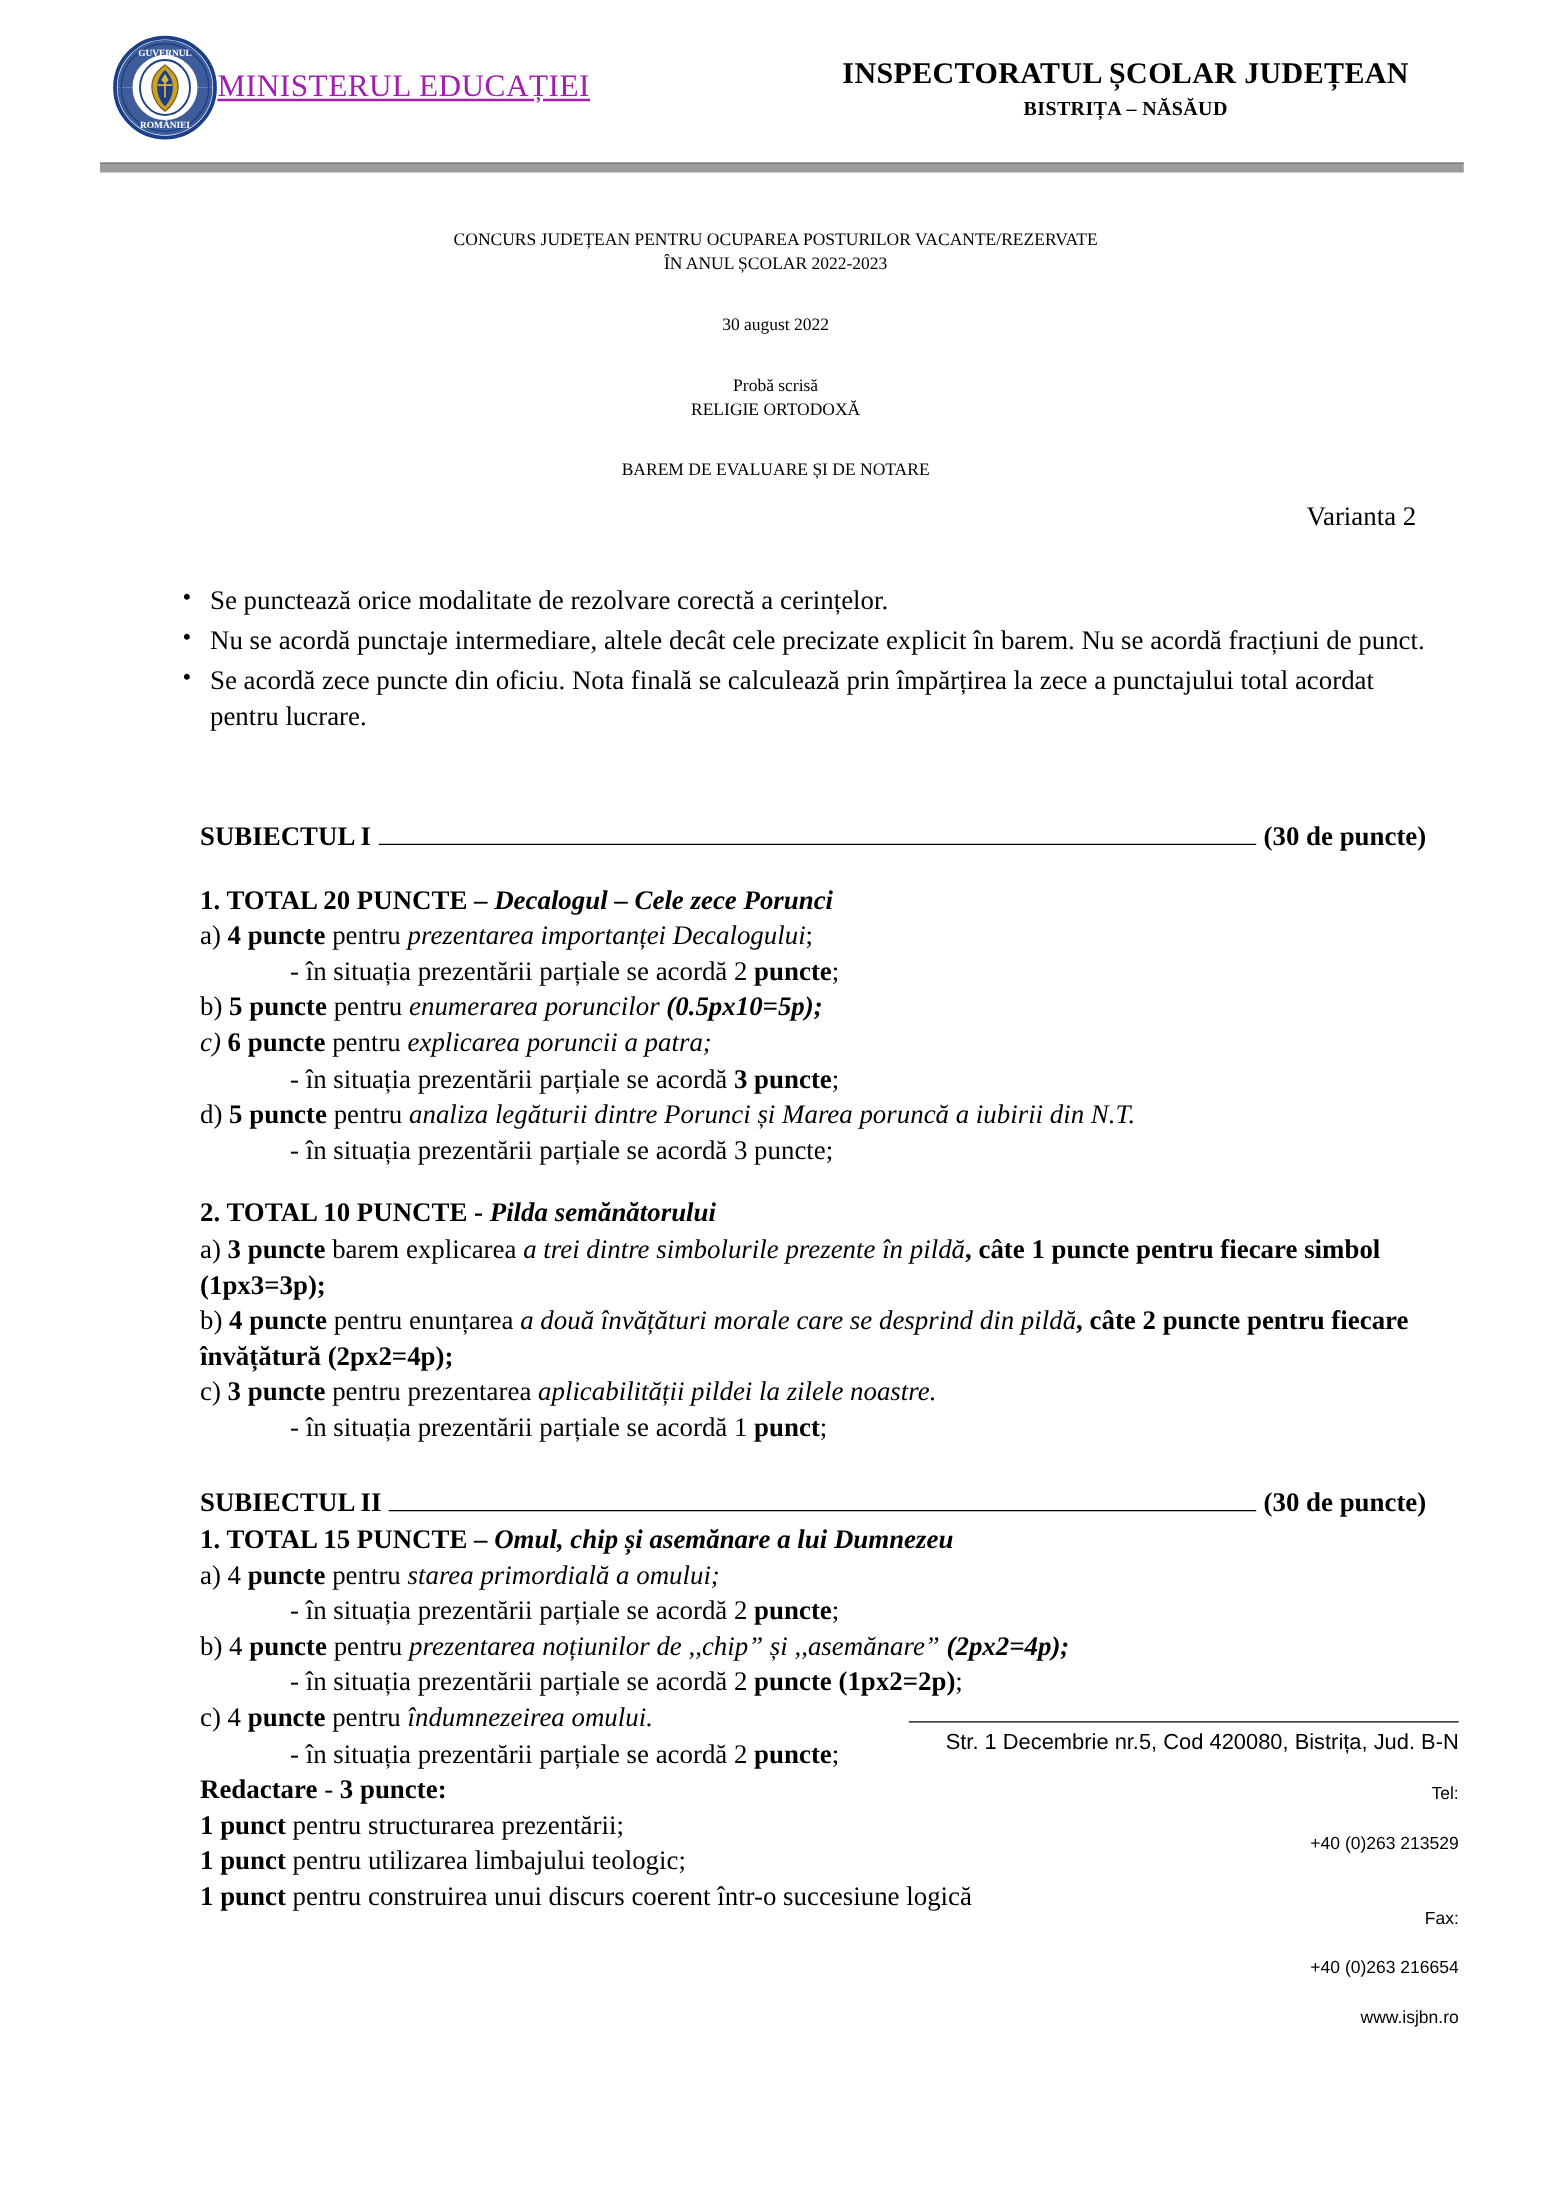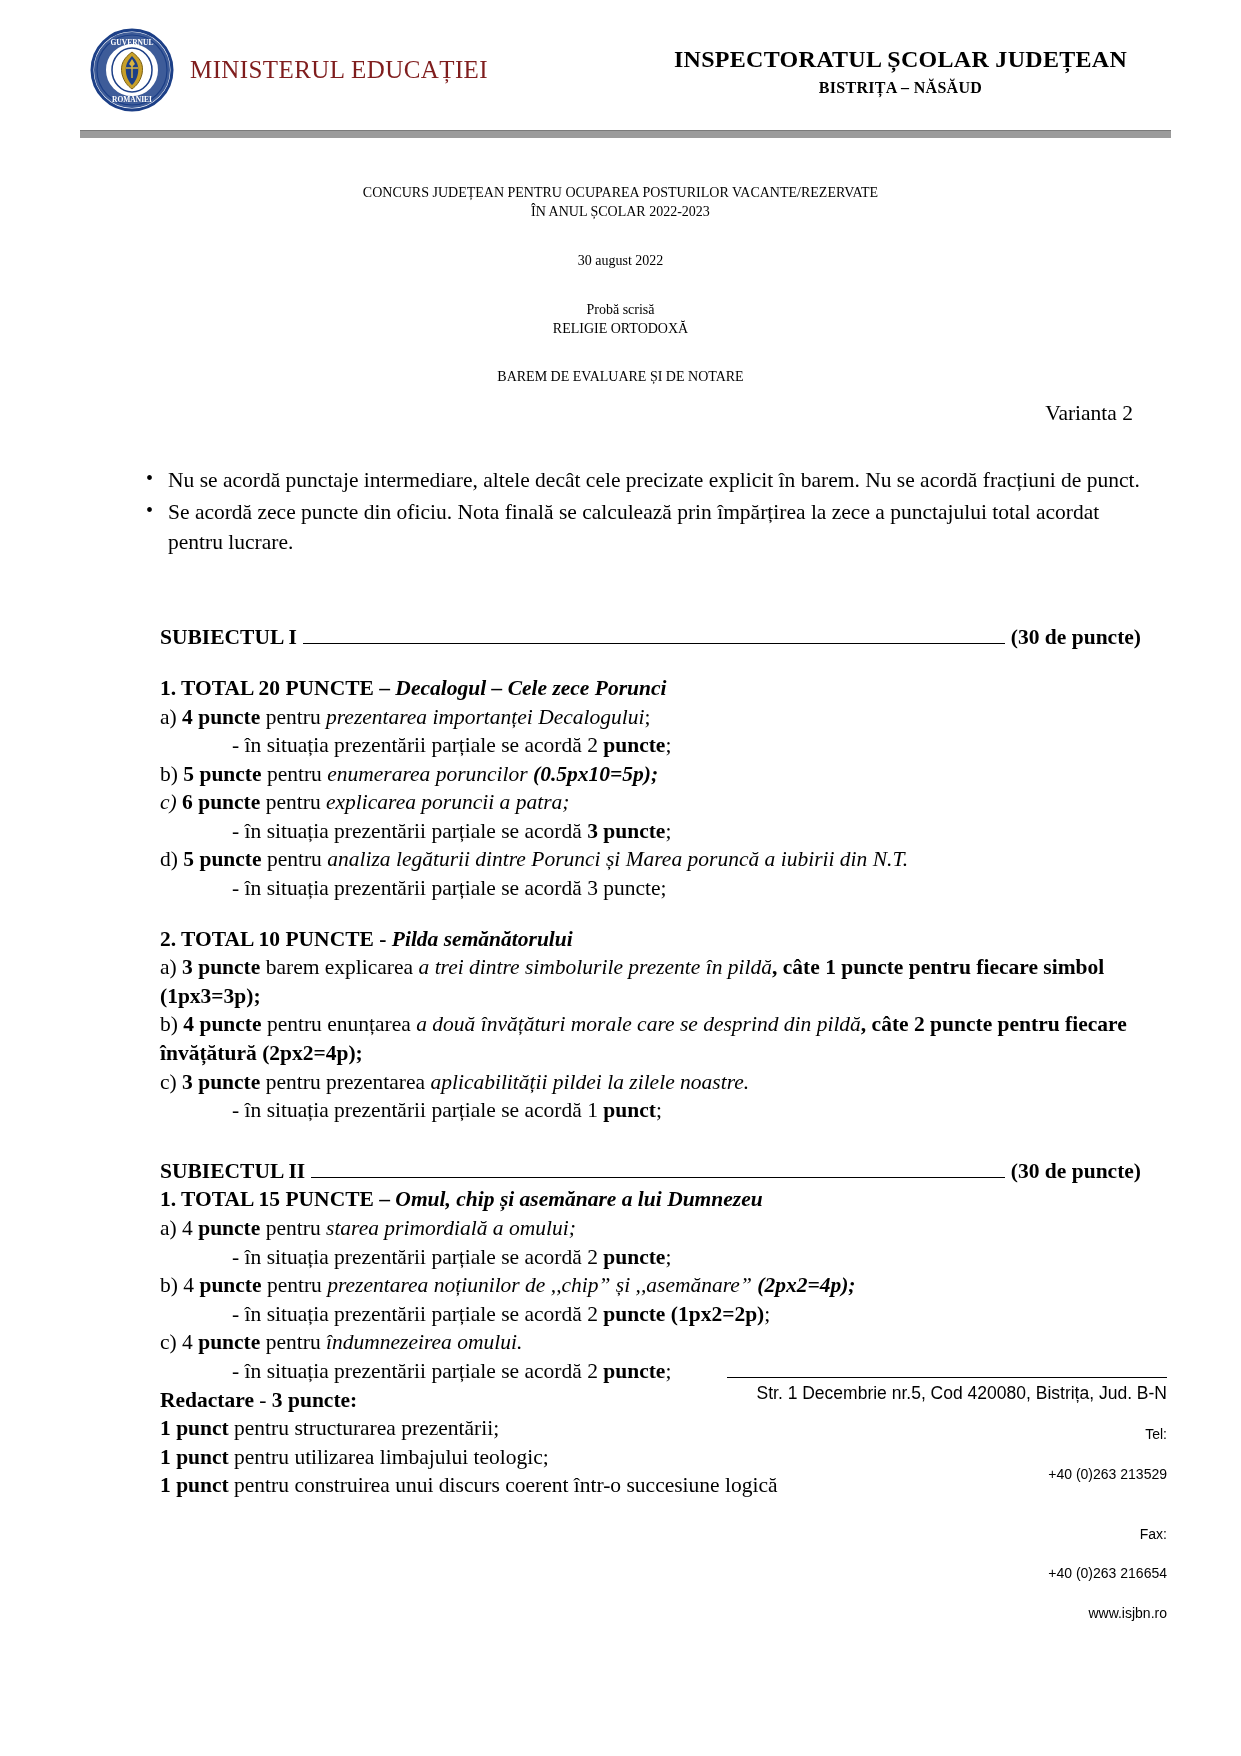--- a/index.html
+++ b/index.html
@@ -41,23 +41,23 @@
     height: 84px;
     flex: 0 0 84px;
     position: relative;
     margin-left: 20px;
   }
   .crest svg { display: block; }
   .ministry {
     font-family: "Liberation Serif", serif;
     font-size: 25px;
     letter-spacing: 0.4px;
-    margin-left: 16px;
     white-space: nowrap;
-    color: #7f1d1d;
+    color: #a21caf;
+    text-decoration: underline;
   }
   .header-right {
     flex: 1;
     text-align: center;
     padding-top: 18px;
   }
   .header-right .line1 {
     font-size: 24px;
     font-weight: bold;
     letter-spacing: 0.3px;
@@ -206,20 +206,21 @@
     <div class="t-line">30 august 2022</div>
     <div class="gap-md"></div>
     <div class="t-line">Probă scrisă</div>
     <div class="t-line">RELIGIE ORTODOXĂ</div>
     <div class="gap-md"></div>
     <div class="t-line">BAREM DE EVALUARE ȘI DE NOTARE</div>
   </div>
   <div class="varianta">Varianta 2</div>
 
   <ul class="bullets">
+    <li>Se punctează orice modalitate de rezolvare corectă a cerințelor.</li>
     <li>Nu se acordă punctaje intermediare, altele decât cele precizate explicit în barem. Nu se acordă fracțiuni de punct.</li>
     <li>Se acordă zece puncte din oficiu. Nota finală se calculează prin împărțirea la zece a punctajului total acordat pentru lucrare.</li>
   </ul>
 
   <div class="body">
 
     <div class="spacer-lg"></div>
     <div class="subject-head">
       <span class="label">SUBIECTUL I</span>
       <span class="rule"></span>

